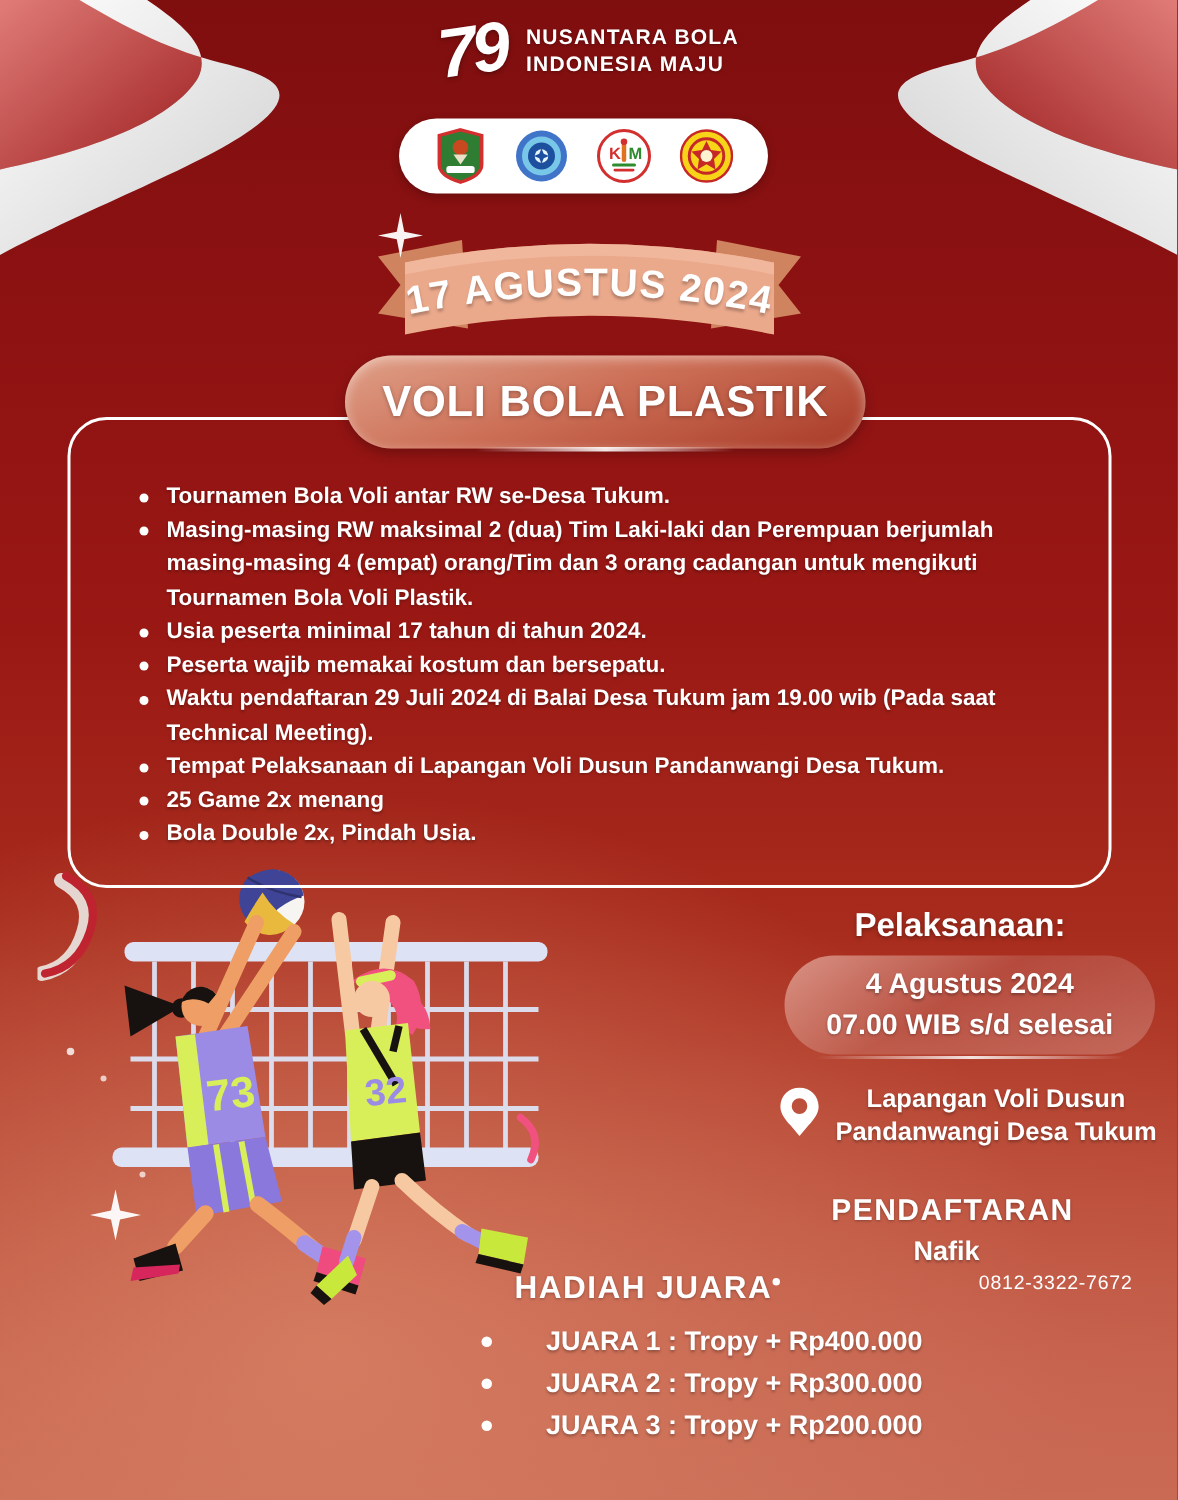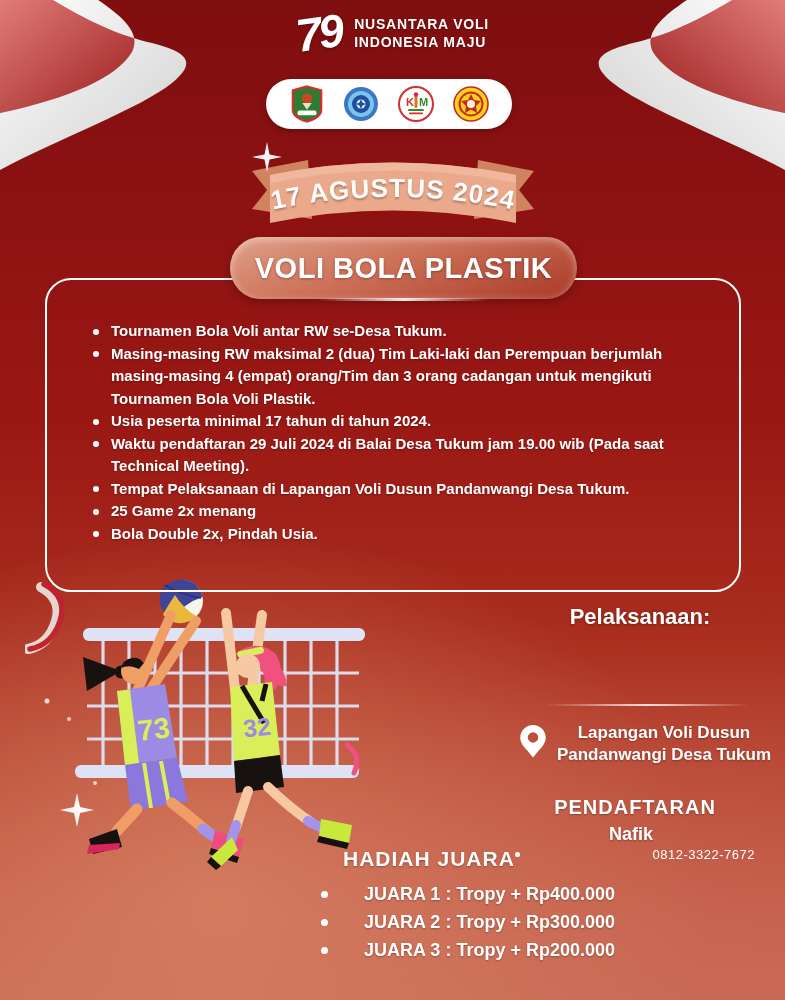--- a/index.html
+++ b/index.html
@@ -93,21 +93,21 @@
     <path d="M53,0 C95,25 122,36 152,43 C187,52 198,62 172,83 C141,108 60,138 0,170 L0,113 C70,98 116,78 132,52 C142,32 120,15 98,0 Z" fill="url(#gStripe)"></path>
   </svg>
   <svg class="corner corner-right" viewBox="0 0 275 245">
     <path d="M0,0 L98,0 C120,15 142,32 132,52 C116,78 70,98 0,113 Z" fill="url(#gCorner)"></path>
     <path d="M53,0 C95,25 122,36 152,43 C187,52 198,62 172,83 C141,108 60,138 0,170 L0,113 C70,98 116,78 132,52 C142,32 120,15 98,0 Z" fill="url(#gStripe)"></path>
   </svg>
 
   <header class="brand">
     <div class="logo79">79</div>
     <div class="slogan">
-      <div>NUSANTARA VOLI</div>
+      <div>NUSANTARA BOLA</div>
       <div>INDONESIA MAJU</div>
     </div>
   </header>
 
   <div class="logo-pill">
     <svg width="34" height="38" viewBox="0 0 36 40">
       <path d="M18,1.5 L33,5.5 L33,26 Q33,34 18,38.5 Q3,34 3,26 L3,5.5 Z" fill="#2e7d32" stroke="#d32f2f" stroke-width="2.4"></path>
       <circle cx="18" cy="14" r="5.5" fill="#c8491f"></circle>
       <path d="M13,19 L23,19 L18,26 Z" fill="#e9e2c8"></path>
       <rect x="8" y="27" width="20" height="5" rx="2" fill="#fdfdfd"></rect>
@@ -157,20 +157,21 @@
 
   <div class="title-pill">
     <span>VOLI BOLA PLASTIK</span>
   </div>
 
   <div class="rules-box">
     <ul>
         <li>Tournamen Bola Voli antar RW se-Desa Tukum.</li>
         <li>Masing-masing RW maksimal 2 (dua) Tim Laki-laki dan Perempuan berjumlah masing-masing 4 (empat) orang/Tim dan 3 orang cadangan untuk mengikuti Tournamen Bola Voli Plastik.</li>
         <li>Usia peserta minimal 17 tahun di tahun 2024.</li>
+        <li>Peserta wajib memakai kostum dan bersepatu.</li>
         <li>Waktu pendaftaran 29 Juli 2024 di Balai Desa Tukum jam 19.00 wib (Pada saat Technical Meeting).</li>
         <li>Tempat Pelaksanaan di Lapangan Voli Dusun Pandanwangi Desa Tukum.</li>
         <li>25 Game 2x menang</li>
         <li>Bola Double 2x, Pindah Usia.</li>
       </ul>
   </div>
 
   <svg class="illustration" viewBox="0 0 345 315">
 
     <g opacity="0.9">
@@ -253,20 +254,24 @@
 
     <g fill="#ffffff">
       <path d="M52,220 L55,234 L69,237 L55,240 L52,254 L49,240 L35,237 L49,234 Z" opacity="0.95"></path>
       <circle cx="22" cy="128" r="2.5" opacity="0.8"></circle>
       <circle cx="44" cy="146" r="2" opacity="0.7"></circle>
       <circle cx="70" cy="210" r="2" opacity="0.7"></circle>
     </g>
   </svg>
 
   <div class="exec-heading">Pelaksanaan:</div>
+  <div class="exec-pill">
+    <div>4 Agustus 2024</div>
+    <div>07.00 WIB s/d selesai</div>
+  </div>
   <div class="flare"></div>
 
   <div class="location-row">
     <svg class="pin" width="26" height="34" viewBox="0 0 24 32">
       <path fill-rule="evenodd" fill="#ffffff" d="M12,0 C5.4,0 0,5.3 0,11.9 c0,4.5 3.2,8.4 6.2,11.7 L12,30.5 l5.8,-6.9 c3,-3.3 6.2,-7.2 6.2,-11.7 C24,5.3 18.6,0 12,0 Z M12,16.6 a4.9,4.9 0 1 1 0,-9.8 a4.9,4.9 0 0 1 0,9.8 Z"></path>
     </svg>
     <div class="location-text">Lapangan Voli Dusun Pandanwangi Desa Tukum</div>
   </div>
 
   <div class="pendaftaran">PENDAFTARAN</div>

